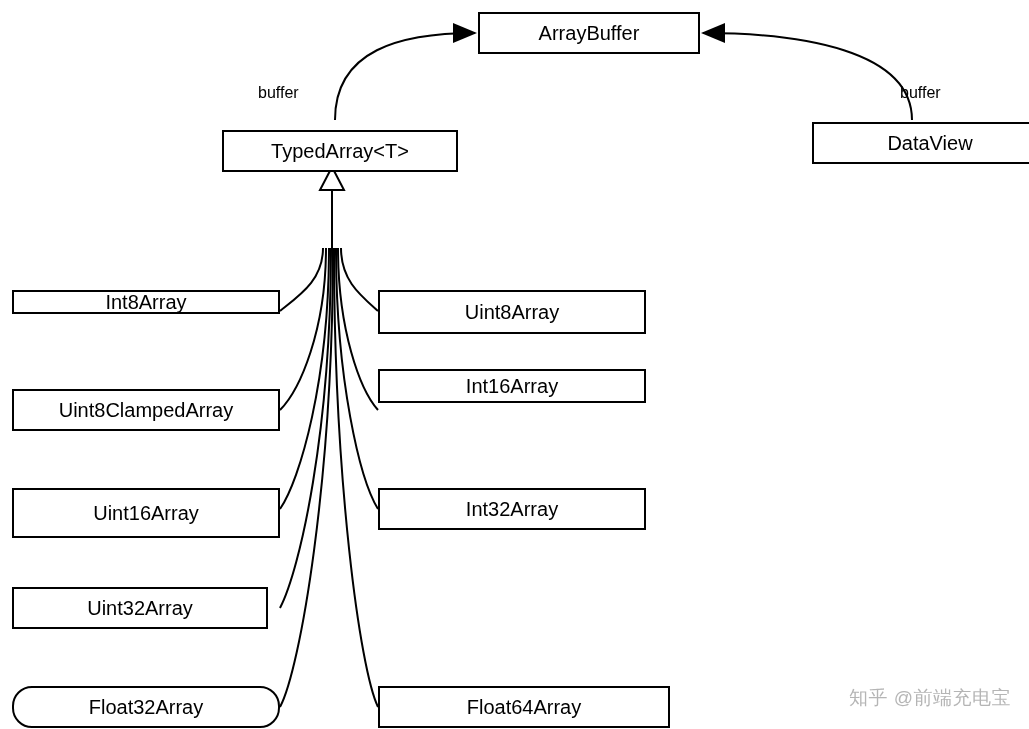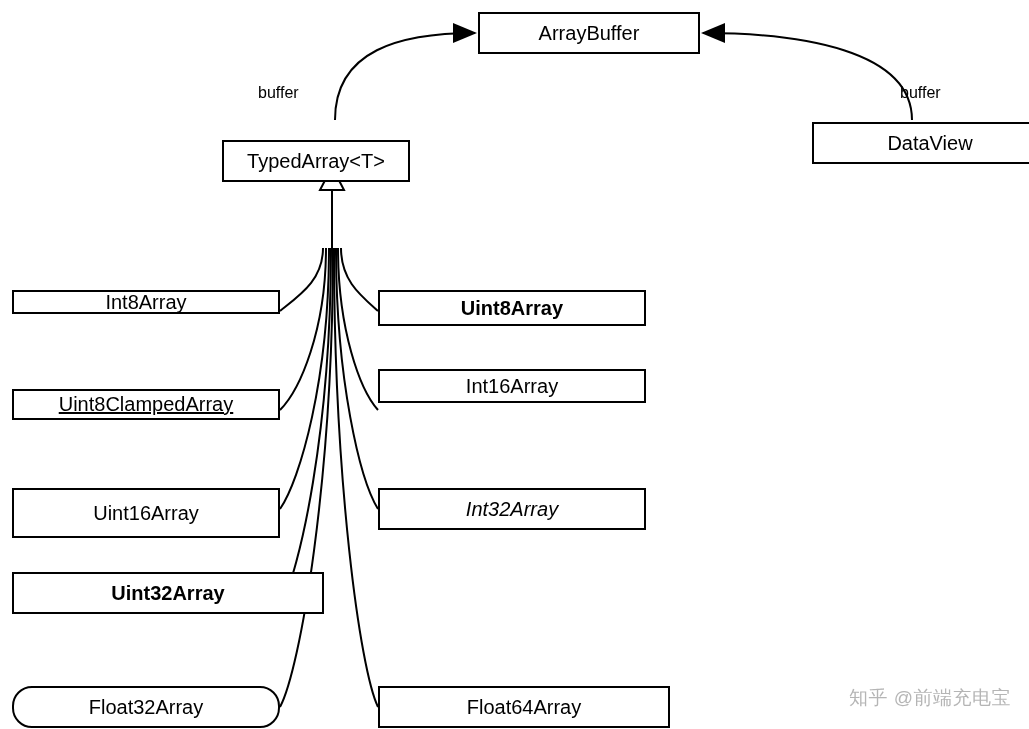--- a/index.html
+++ b/index.html
@@ -87,53 +87,53 @@
   <span>ArrayBuffer</span>
 </div>
 
 <div class="label" style="left:258px; top:84px;">
   <span>buffer</span>
 </div>
 <div class="label" style="left:900px; top:84px;">
   <span>buffer</span>
 </div>
 
-<div class="box" style="left:222px; top:140px; width:188px; height:42px;">
+<div class="box" style="left:222px; top:130px; width:236px; height:42px;">
   <span>TypedArray&lt;T&gt;</span>
 </div>
 
 <div class="box" style="left:812px; top:122px; width:236px; height:42px;">
   <span>DataView</span>
 </div>
 
 <div id="sub-left">
     <div class="box" style="left: 12px; top: 290px; width: 268px; height: 24px;">
       <span>Int8Array</span>
     </div>
-    <div class="box" style="left: 12px; top: 389px; width: 268px; height: 31px; text-decoration: underline;">
+    <div class="box" style="left: 12px; top: 389px; width: 268px; height: 42px;">
       <span>Uint8ClampedArray</span>
     </div>
     <div class="box" style="left: 12px; top: 488px; width: 268px; height: 50px;">
       <span>Uint16Array</span>
     </div>
-    <div class="box" style="left: 12px; top: 572px; width: 312px; height: 42px; font-weight: bold;">
+    <div class="box" style="left: 12px; top: 587px; width: 256px; height: 42px;">
       <span>Uint32Array</span>
     </div>
     <div class="box" style="left: 12px; top: 686px; width: 268px; height: 42px; border-radius: 20px;">
       <span>Float32Array</span>
     </div>
   </div>
 <div id="sub-right">
-    <div class="box" style="left: 378px; top: 290px; width: 268px; height: 36px; font-weight: bold;">
+    <div class="box" style="left: 378px; top: 290px; width: 268px; height: 44px;">
       <span>Uint8Array</span>
     </div>
     <div class="box" style="left: 378px; top: 369px; width: 268px; height: 34px;">
       <span>Int16Array</span>
     </div>
-    <div class="box" style="left: 378px; top: 488px; width: 268px; height: 42px; font-style: italic;">
+    <div class="box" style="left: 378px; top: 488px; width: 268px; height: 42px;">
       <span>Int32Array</span>
     </div>
     <div class="box" style="left: 378px; top: 686px; width: 292px; height: 42px;">
       <span>Float64Array</span>
     </div>
   </div>
 
 <div class="watermark">
   <span>知乎 @前端充电宝</span>
 </div>

